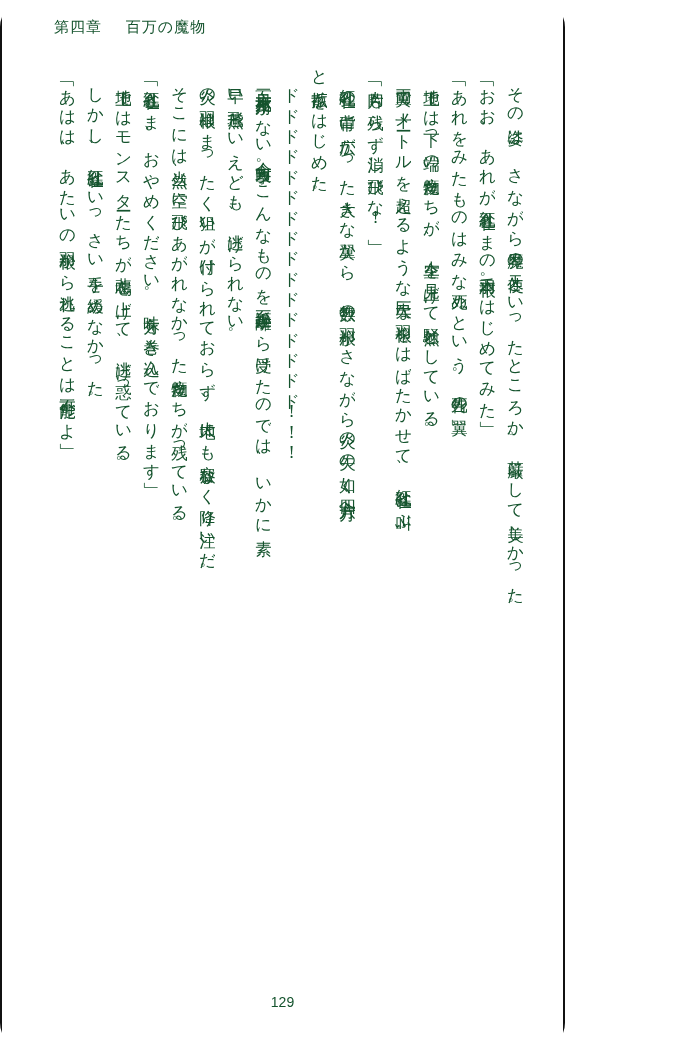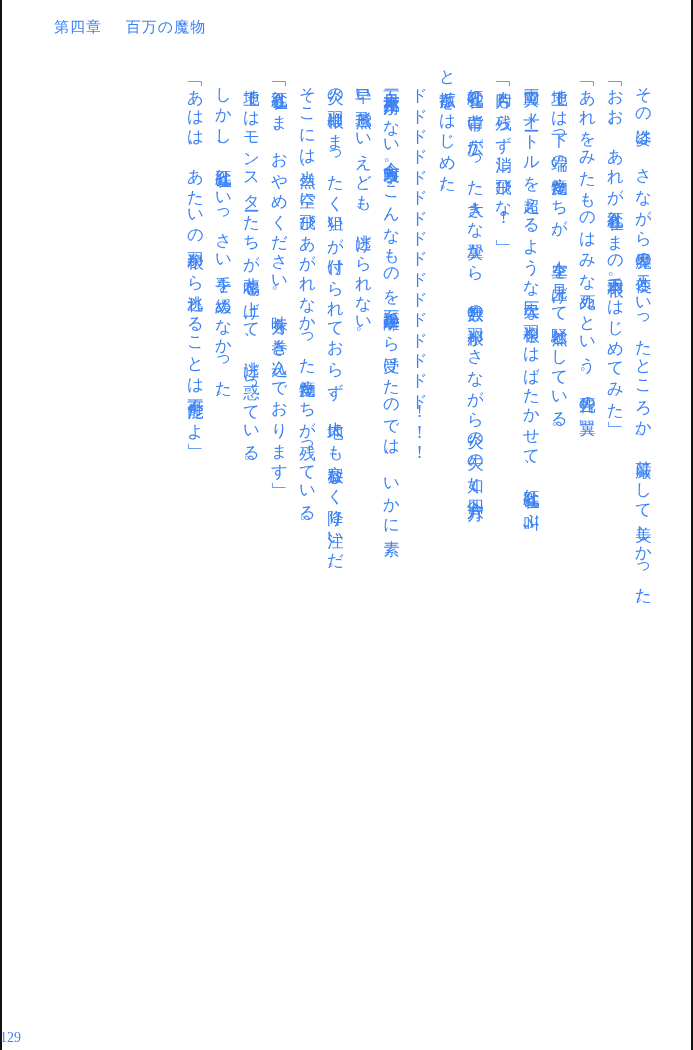--- a/index.html
+++ b/index.html
@@ -2,26 +2,27 @@
 <html><head>
 <meta charset="utf-8">
 <style>
   html, body {
     margin: 0;
     padding: 0;
     background: #ffffff;
   }
   .page {
     position: relative;
-    width: 693px;
+    width: 565px;
     height: 1050px;
     background: #ffffff;
     overflow: hidden;
     font-family: "DejaVu Serif", "Liberation Serif", serif;
-    color: #3b82f6;
+    color: #14532d;
+    border-radius: 27px;
   }
   
   .page::before,
   .page::after {
     content: "";
     position: absolute;
     top: 0;
     bottom: 0;
     width: 2px;
     background: #111;
@@ -36,25 +37,26 @@
     font-size: 15px;
     letter-spacing: 1px;
     white-space: nowrap;
   }
   .header .chap-num {
     margin-right: 18px;
   }
 
   .folio {
     position: absolute;
-    bottom: 4px;
+    bottom: 40px;
     left: 0;
     right: 0;
+    text-align: center;
     font-size: 14px;
-    font-family: Liberation Serif, serif;
+    font-family: Liberation Sans, sans-serif;
   }
 
   .body-area {
     position: absolute;
     top: 58px;
     left: 42px;
     right: 42px;
     height: 930px;
     display: flex;
     flex-direction: row-reverse;

